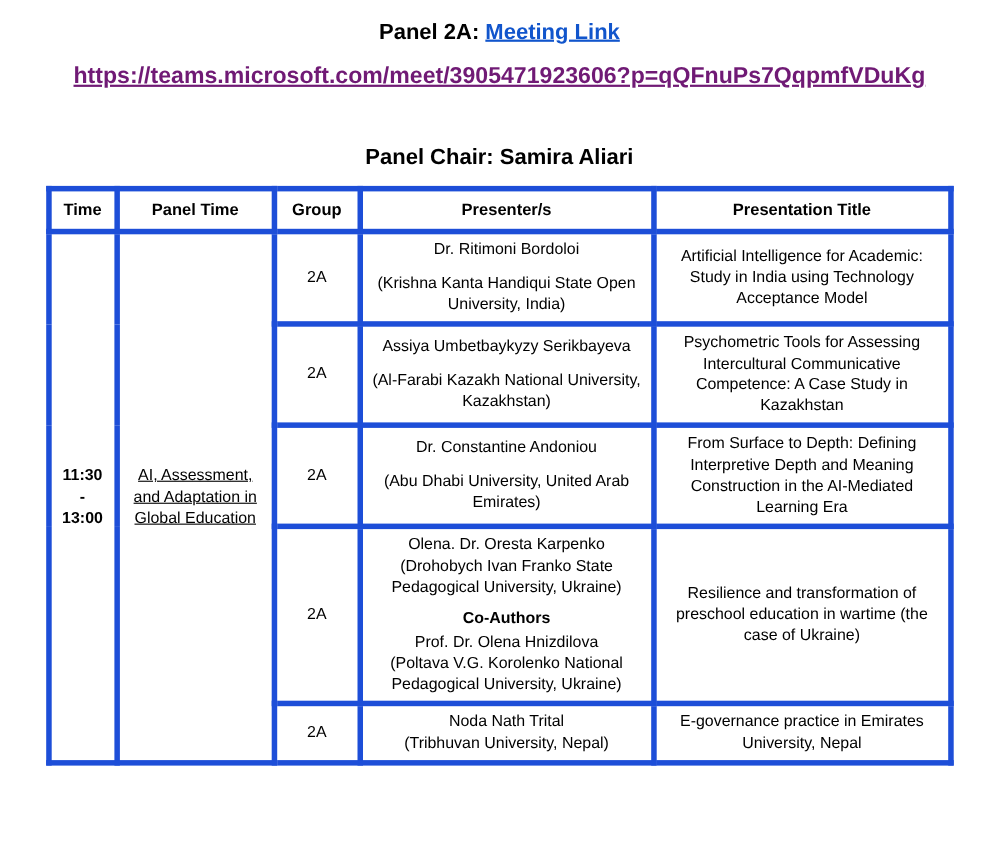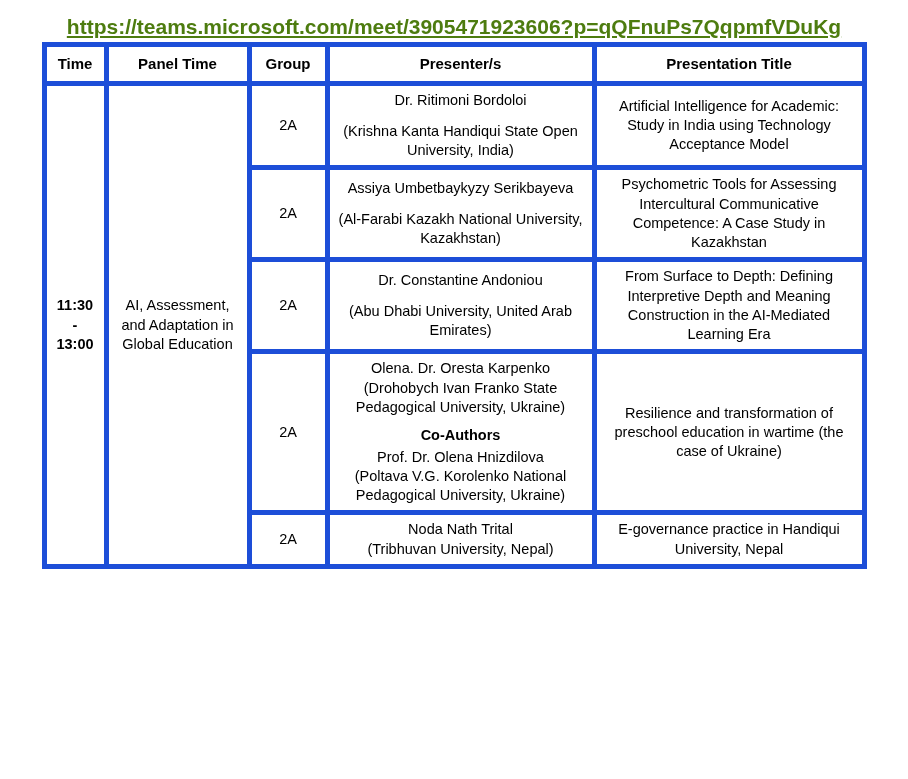--- a/index.html
+++ b/index.html
@@ -29,21 +29,21 @@
   }
   .panel-heading .link {
     color: #1155cc;
     text-decoration: underline;
   }
   .meeting-url {
     display: block;
     text-align: center;
     font-size: 21px;
     font-weight: bold;
-    color: #4d7c0f;
+    color: #701a75;
     text-decoration: underline;
     line-height: 1.45;
     margin: 12px auto 0 auto;
     width: 800px;
     word-break: break-all;
   }
   .chair {
     text-align: center;
     font-size: 20px;
     font-weight: bold;
@@ -76,37 +76,43 @@
   .col-title { width: 270px; }
 
   td.time-cell {
     font-weight: bold;
     font-size: 15px;
     line-height: 1.5;
   }
   td.panel-cell {
     font-size: 14.5px;
     line-height: 1.35;
+    text-decoration: underline;
   }
   .pres-block { margin: 0; }
   .pres-gap { height: 11px; }
   .coauthors {
     font-weight: bold;
     margin: 9px 0 2px 0;
   }
   .nowrap-line { display: block; }
 </style>
 </head>
 <body>
 
 <div class="page">
 
+  <div class="panel-heading">
+    <span>Panel 2A:</span>
+    <a class="link" href="#">Meeting Link</a>
+  </div>
 
   <a class="meeting-url" href="#">https://teams.microsoft.com/meet/3905471923606?p=qQFnuPs7QqpmfVDuKg</a>
 
+  <div class="chair">Panel Chair: Samira Aliari</div>
 
   <table class="schedule">
     <colgroup>
       <col class="col-time">
       <col class="col-panel">
       <col class="col-group">
       <col class="col-presenter">
       <col class="col-title">
     </colgroup>
     <thead>
@@ -166,18 +172,18 @@
         </td>
         <td>Resilience and transformation of preschool education in wartime (the case of Ukraine)</td>
       </tr>
 
       <tr>
         <td>2A</td>
         <td>
           <div class="pres-block">Noda Nath Trital</div>
           <div class="pres-block">(Tribhuvan University, Nepal)</div>
         </td>
-        <td>E-governance practice in Handiqui University, Nepal</td>
+        <td>E-governance practice in Emirates University, Nepal</td>
       </tr>
     </tbody>
   </table>
 
 </div>
 
 </body></html>

